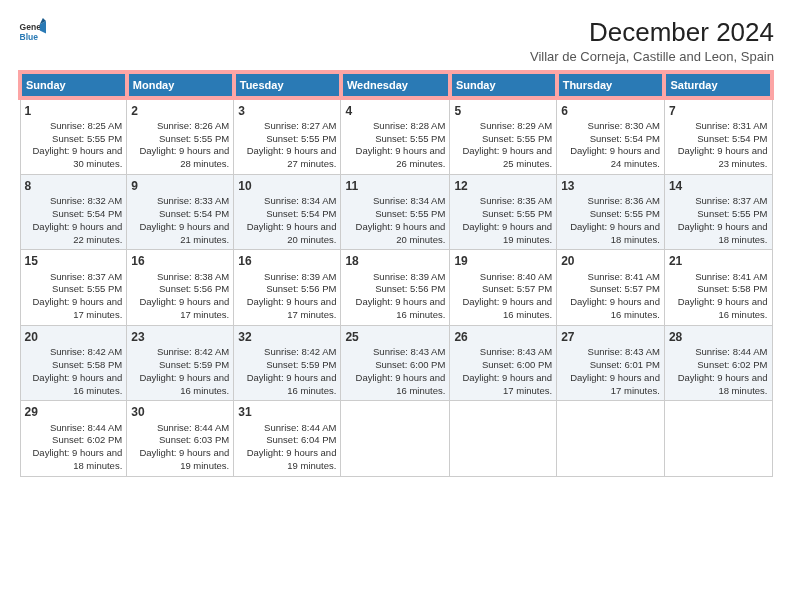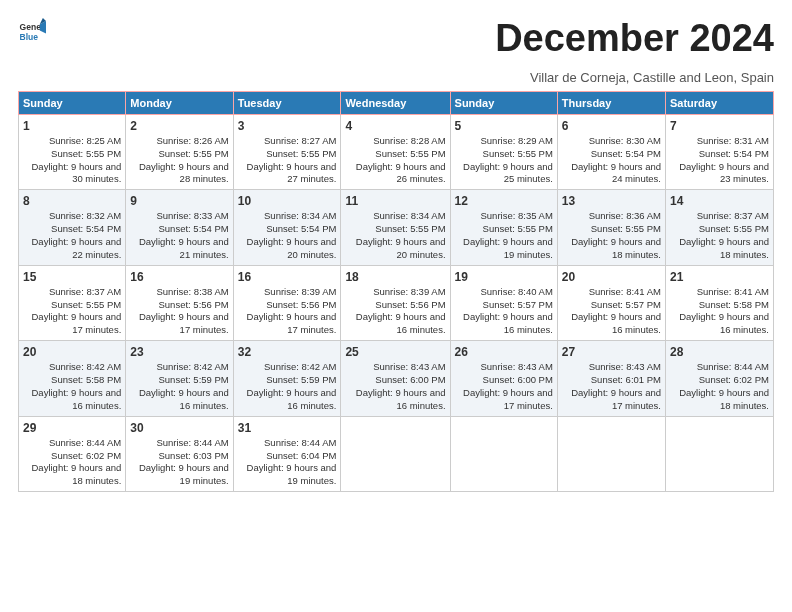--- a/index.html
+++ b/index.html
@@ -28,43 +28,43 @@
       gap: 4px;
     }
     .logo-icon {
       width: 28px;
       height: 28px;
     }
     .title-block {
       text-align: right;
     }
     .main-title {
-      font-size: 38px;
-      font-weight: bold;
+      font-size: 26px;
+      font-weight: normal;
       color: #222;
       line-height: 1.1;
     }
     .subtitle {
       font-size: 13px;
       color: #555;
-      margin-top: 10px;
+      margin-top: 2px;
     }
     table {
       width: 100%;
       border-collapse: collapse;
       font-size: 10px;
     }
     thead tr th {
       background: #2a7ab5;
       color: #fff;
       font-weight: bold;
       font-size: 11px;
       padding: 5px 4px;
       text-align: left;
-      border: 1px solid #fca5a5;
+      border: 4px solid #fca5a5;
     }
     tbody tr td {
       vertical-align: top;
       padding: 3px 4px;
       border: 1px solid #ccc;
       color: #333;
       line-height: 1.35;
       width: 113px;
     }
     tbody tr:nth-child(odd) td {

